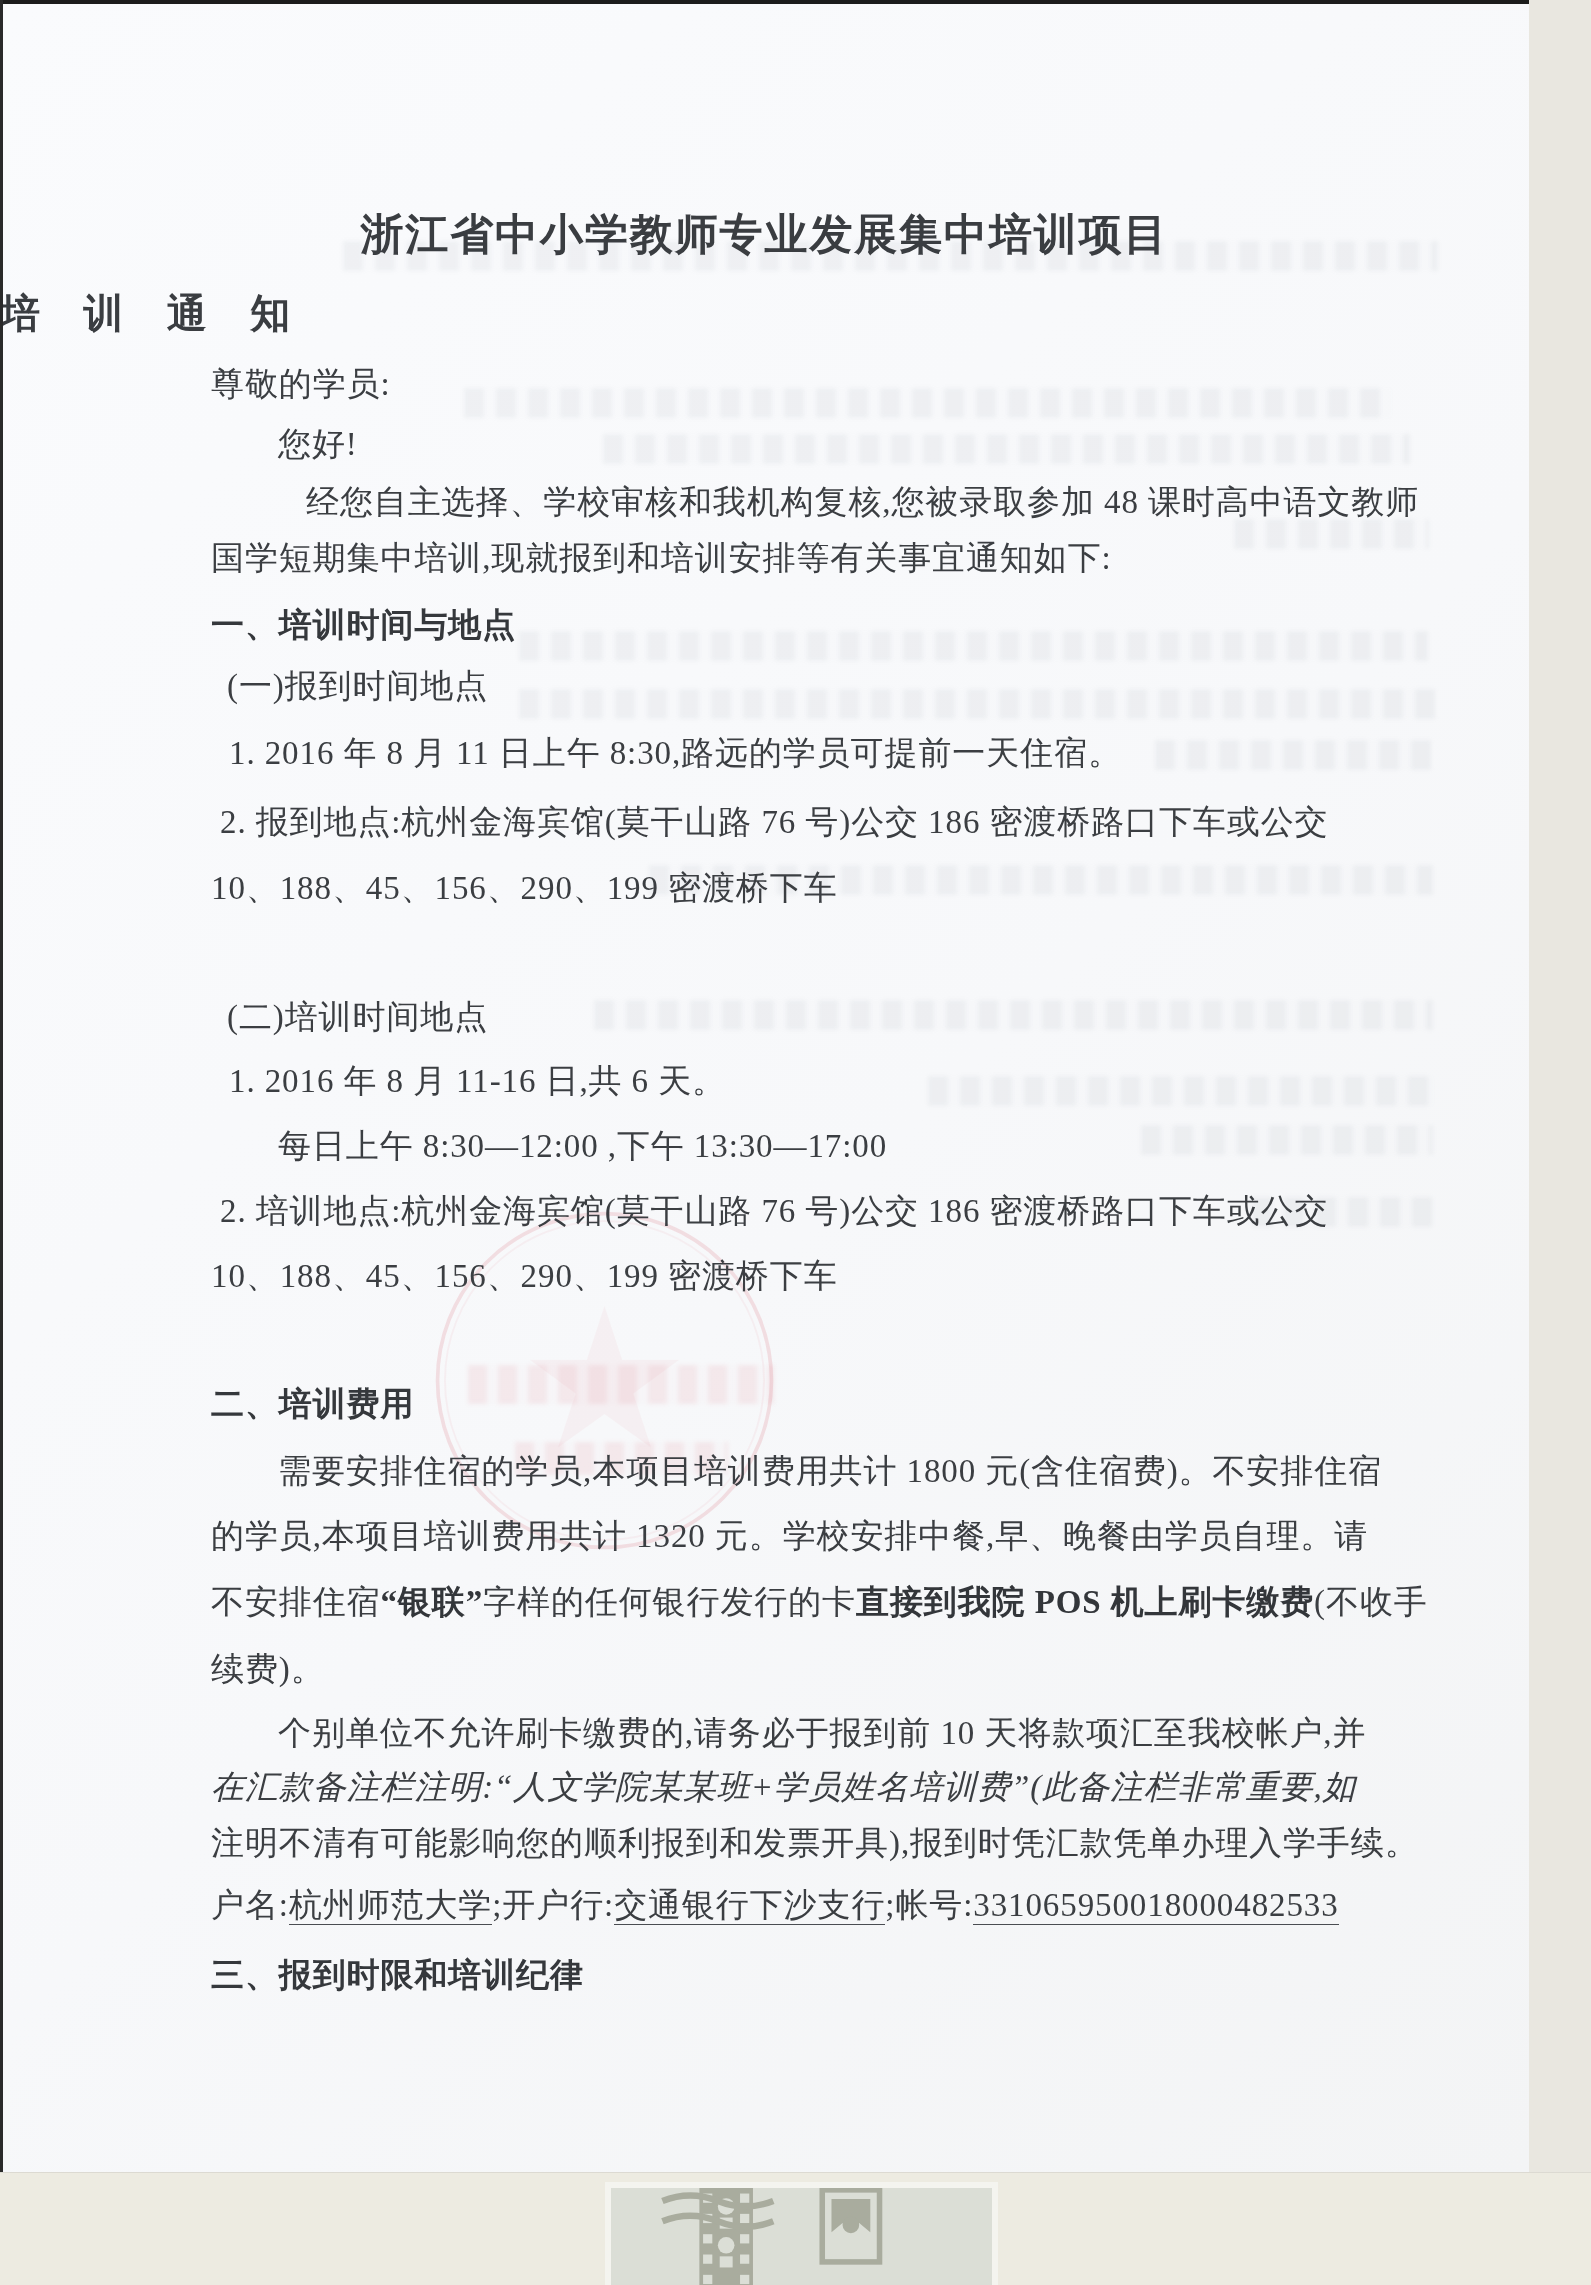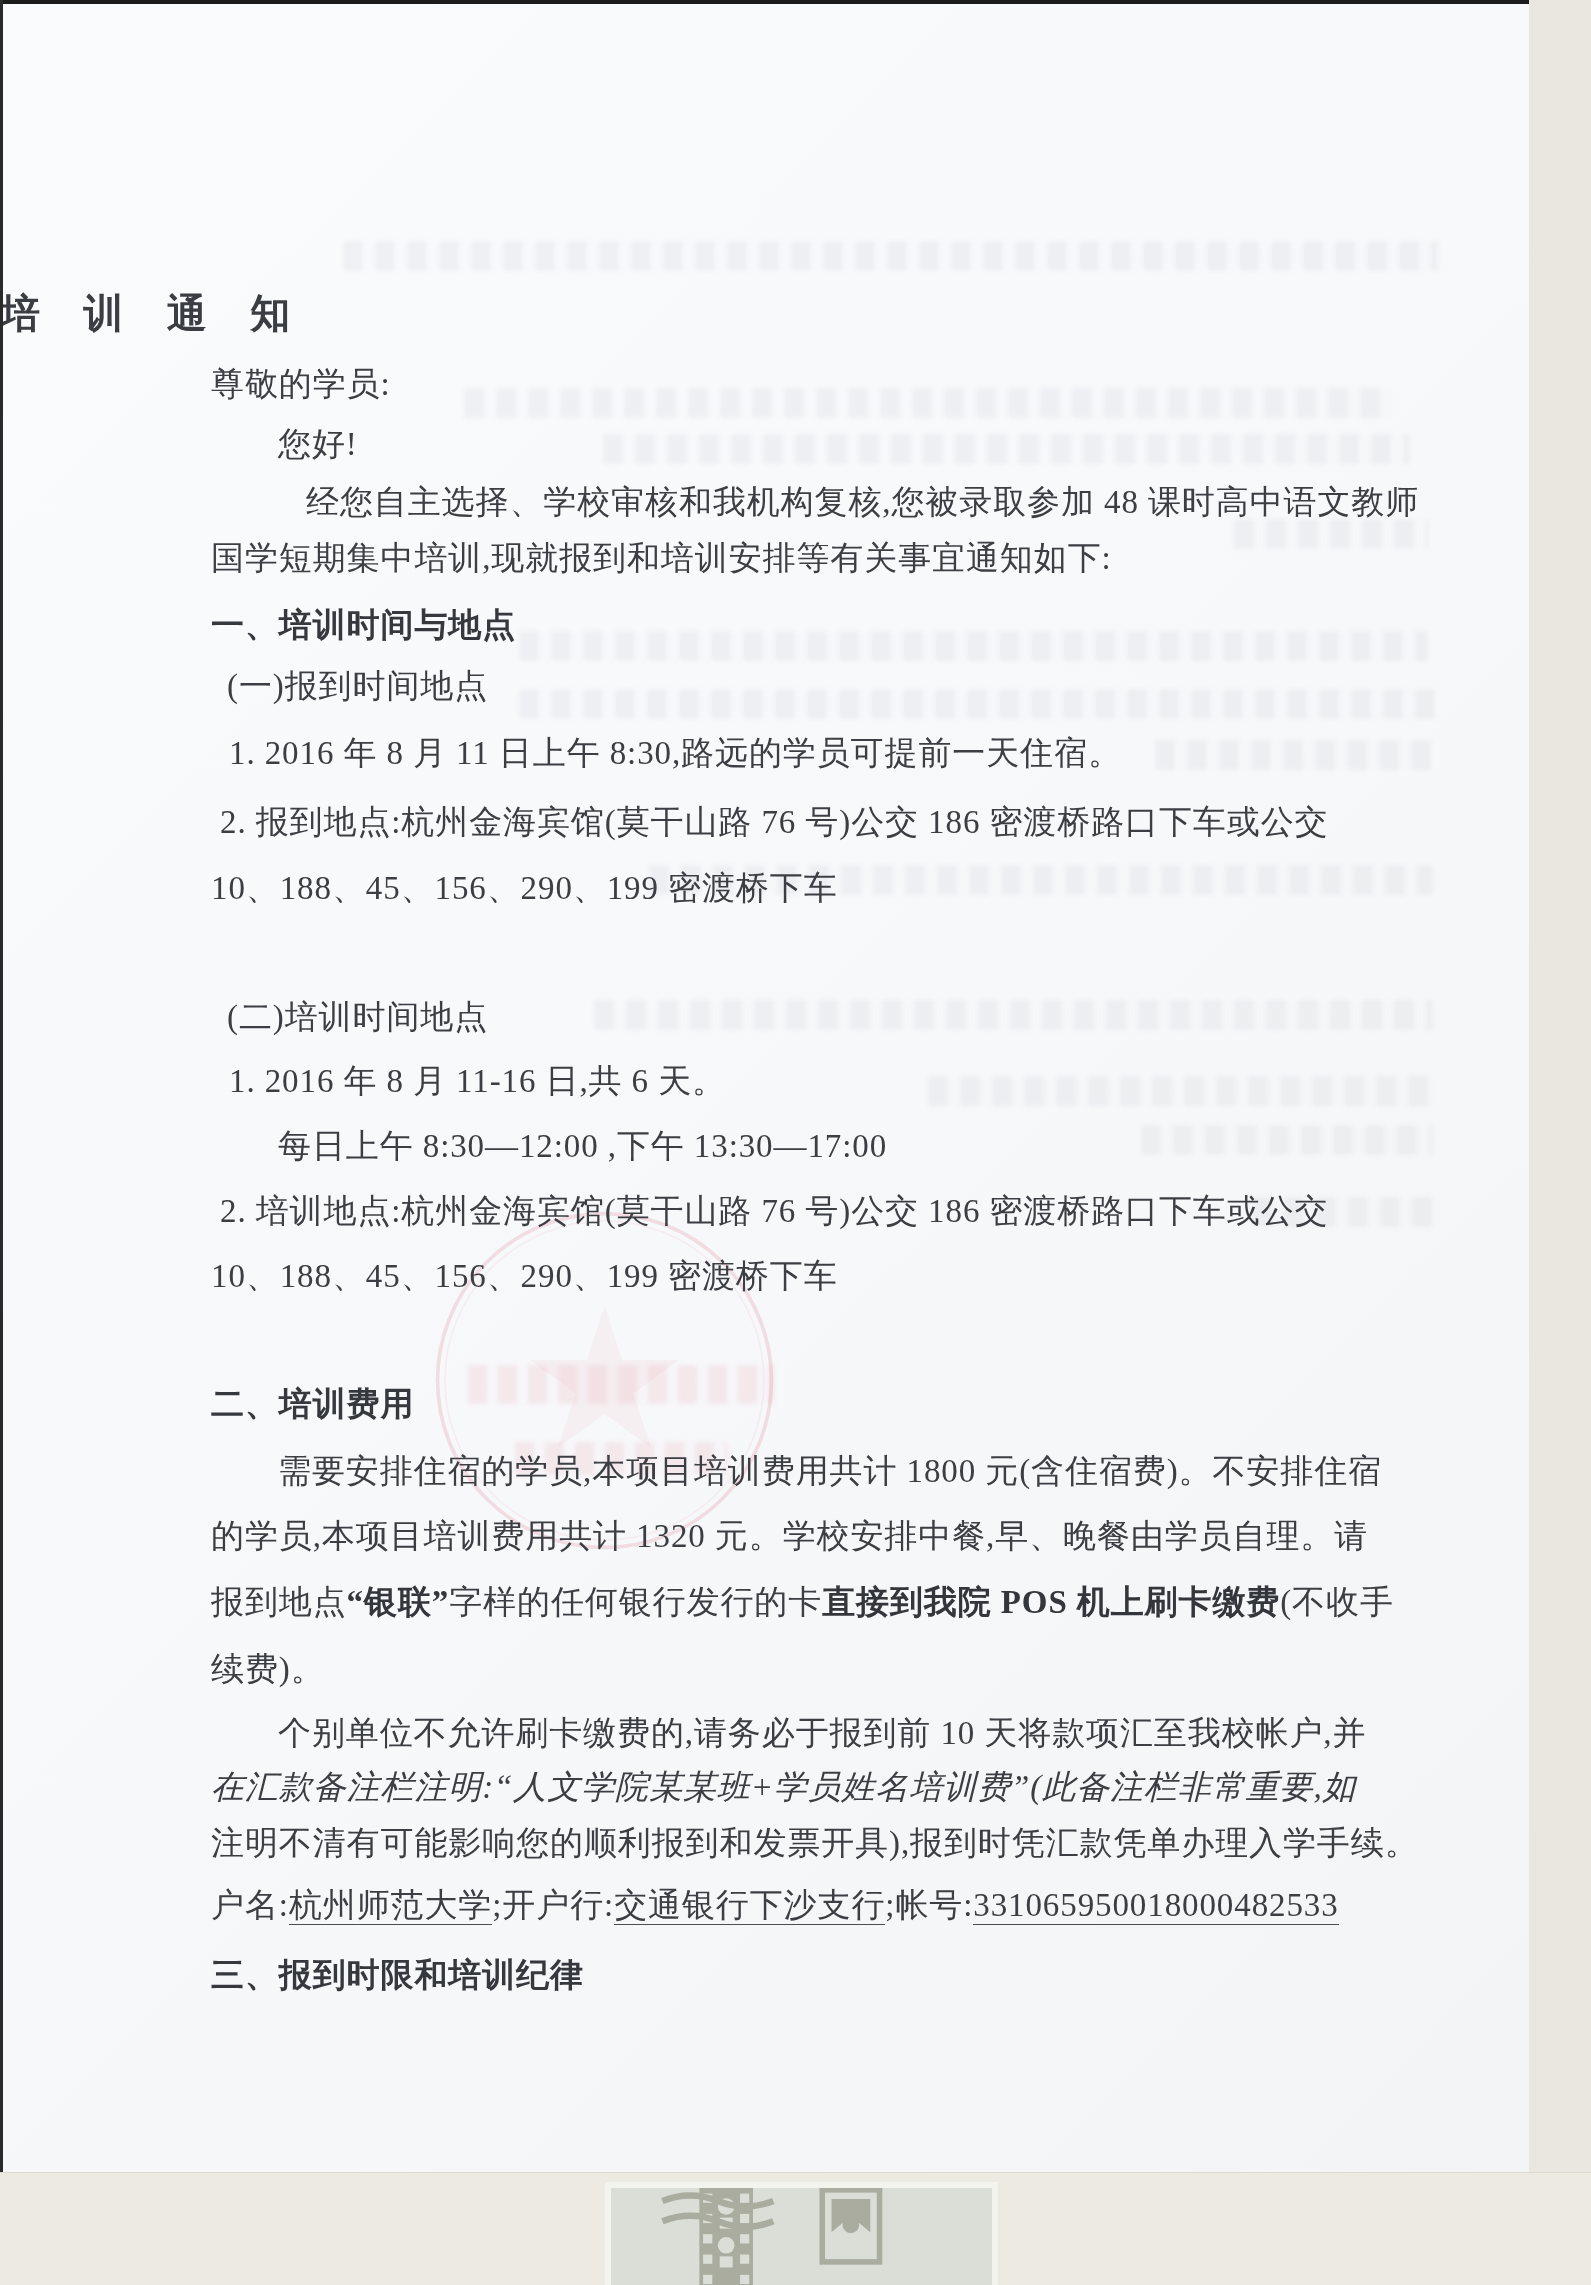--- a/index.html
+++ b/index.html
@@ -63,20 +63,21 @@
   <div class="ghost" style="left:1252px;top:1197px;width:181px;"></div>
 
   <svg class="seal" viewBox="0 0 400 400">
     <circle cx="200" cy="200" r="180" fill="none" stroke="#de828e" stroke-width="4" opacity="0.45"></circle>
     <circle cx="200" cy="200" r="172" fill="none" stroke="#e8a5ae" stroke-width="2" opacity="0.25"></circle>
     <path d="M200 120 L219 178 L280 178 L231 214 L250 272 L200 236 L150 272 L169 214 L120 178 L181 178 Z" fill="#de828e" opacity="0.14" stroke="#de828e" stroke-opacity="0.2"></path>
   </svg>
   <div class="seal-band" style="left:468px;top:1365px;width:306px;height:39px;"></div>
   <div class="seal-band" style="left:515px;top:1442px;width:213px;height:33px;"></div>
 
+  <div class="doc-title" style="top:206px;">浙江省中小学教师专业发展集中培训项目</div>
   <div class="doc-subtitle" style="top:286px;">培 训 通 知</div>
 
   <div class="line" style="top:362px;">尊敬的学员:</div>
   <div class="line" style="top:422px;left:278px;">您好!</div>
 
   <div class="line" style="top:480px;left:278px;margin-left:28px;">经您自主选择、学校审核和我机构复核,您被录取参加 48 课时高中语文教师</div>
   <div class="line" style="top:536px;">国学短期集中培训,现就报到和培训安排等有关事宜通知如下:</div>
 
   <div class="line heading" style="top:603px;">一、培训时间与地点</div>
   <div class="line" style="top:664px;left:227px;">(一)报到时间地点</div>
@@ -87,21 +88,21 @@
   <div class="line" style="top:995px;left:227px;">(二)培训时间地点</div>
   <div class="line" style="top:1059px;left:229px;">1. 2016 年 8 月 11-16 日,共 6 天。</div>
   <div class="line" style="top:1124px;left:278px;">每日上午 8:30—12:00 ,下午 13:30—17:00</div>
   <div class="line" style="top:1189px;left:220px;">2. 培训地点:杭州金海宾馆(莫干山路 76 号)公交 186 密渡桥路口下车或公交</div>
   <div class="line" style="top:1254px;">10、188、45、156、290、199 密渡桥下车</div>
 
   <div class="line heading" style="top:1382px;">二、培训费用</div>
   <div class="line" style="top:1449px;left:278px;">需要安排住宿的学员,本项目培训费用共计 1800 元(含住宿费)。不安排住宿</div>
   <div class="line" style="top:1514px;">的学员,本项目培训费用共计 1320 元。学校安排中餐,早、晚餐由学员自理。请</div>
   <div class="line" style="top:1580px;">
-    <span>报到地点</span><span class="b">“银联”</span><span>字样的任何银行发行的卡</span><span class="b">直接到我院 POS 机上刷卡缴费</span><span>(不收手</span>
+    <span>不安排住宿</span><span class="b">“银联”</span><span>字样的任何银行发行的卡</span><span class="b">直接到我院 POS 机上刷卡缴费</span><span>(不收手</span>
   </div>
   <div class="line" style="top:1647px;">续费)。</div>
 
   <div class="line" style="top:1711px;left:278px;">个别单位不允许刷卡缴费的,请务必于报到前 10 天将款项汇至我校帐户,并</div>
   <div class="line" style="top:1765px;font-style:italic;">在汇款备注栏注明:“人文学院某某班+学员姓名培训费”(此备注栏非常重要,如</div>
   <div class="line" style="top:1821px;">注明不清有可能影响您的顺利报到和发票开具),报到时凭汇款凭单办理入学手续。</div>
 
   <div class="line" style="top:1883px;">
     <span>户名:</span><span class="u">杭州师范大学</span><span>;开户行:</span><span class="u">交通银行下沙支行</span><span>;帐号:</span><span class="u">331065950018000482533</span>
   </div>

